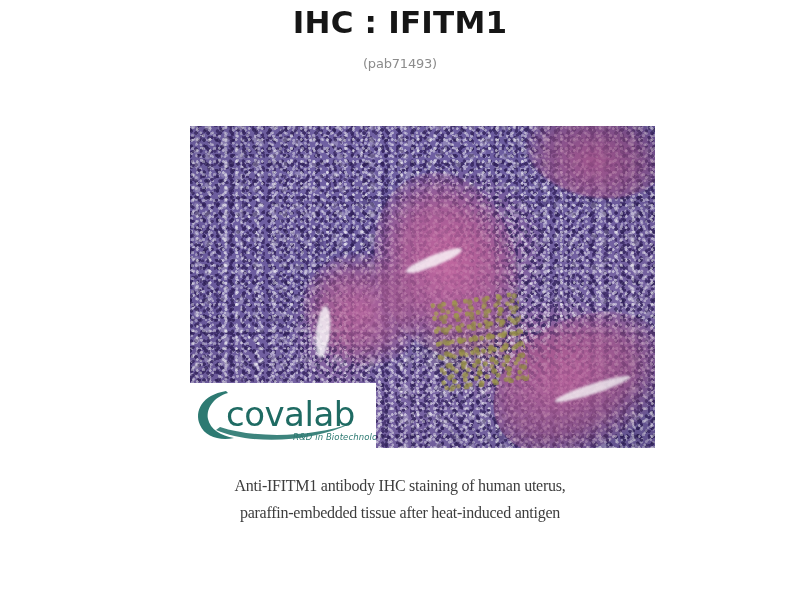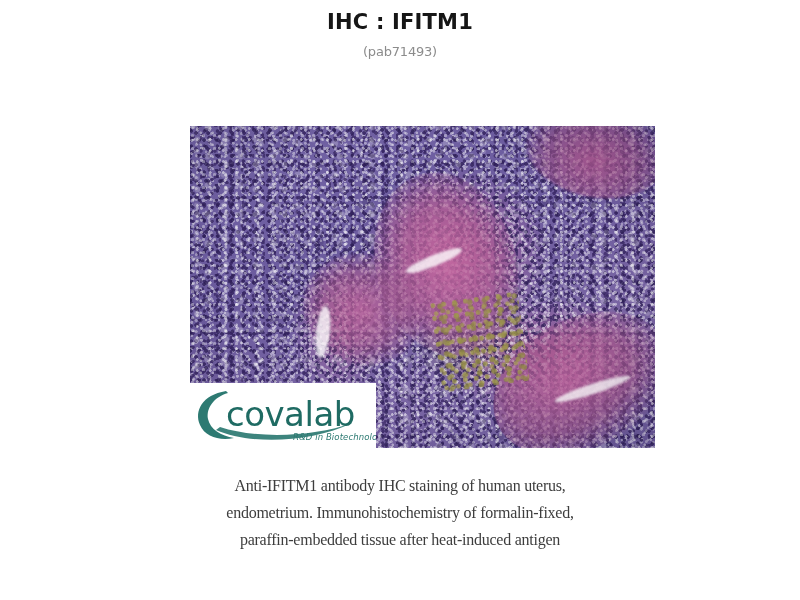--- a/index.html
+++ b/index.html
@@ -26,32 +26,32 @@
   .header {
     position: absolute;
     left: 0;
     top: 4px;
     width: 800px;
     text-align: center;
   }
   .title-line {
     font-family: "DejaVu Sans", sans-serif;
     font-weight: bold;
-    font-size: 21px;
+    font-size: 31px;
     line-height: 36px;
     color: #161616;
     letter-spacing: 0.2px;
   }
   .catalog {
     font-family: "DejaVu Sans", sans-serif;
     font-size: 13px;
     line-height: 20px;
     color: #8c8c8c;
     letter-spacing: -0.2px;
-    margin-top: 2px;
+    margin-top: 14px;
   }
 
   
   .figure {
     position: absolute;
     left: 190px;
     top: 126px;
     width: 465px;
     height: 322px;
     overflow: hidden;
@@ -256,17 +256,16 @@
 
         <path d="M26 47 C 60 62, 120 60, 162 40 C 124 54, 66 56, 30 44 Z" fill="#2d7a72" opacity="0.92"></path>
         <text x="36" y="43" font-family="DejaVu Sans, sans-serif" font-size="34" fill="#1f6b63" letter-spacing="-0.5">covalab</text>
         <text x="103" y="57" font-family="DejaVu Sans, sans-serif" font-size="8.5" font-style="italic" fill="#2d7a72" letter-spacing="0.1">R&amp;D in Biotechnology</text>
       </svg>
     </div>
   </div>
 
   <div class="caption">
     <div>Anti-IFITM1 antibody IHC staining of human uterus,</div>
-    <div>endometrium. Immunohistochemistry of formalin-fixed,</div>
     <div>paraffin-embedded tissue after heat-induced antigen</div>
   </div>
 
 </div>
 
 </body></html>

